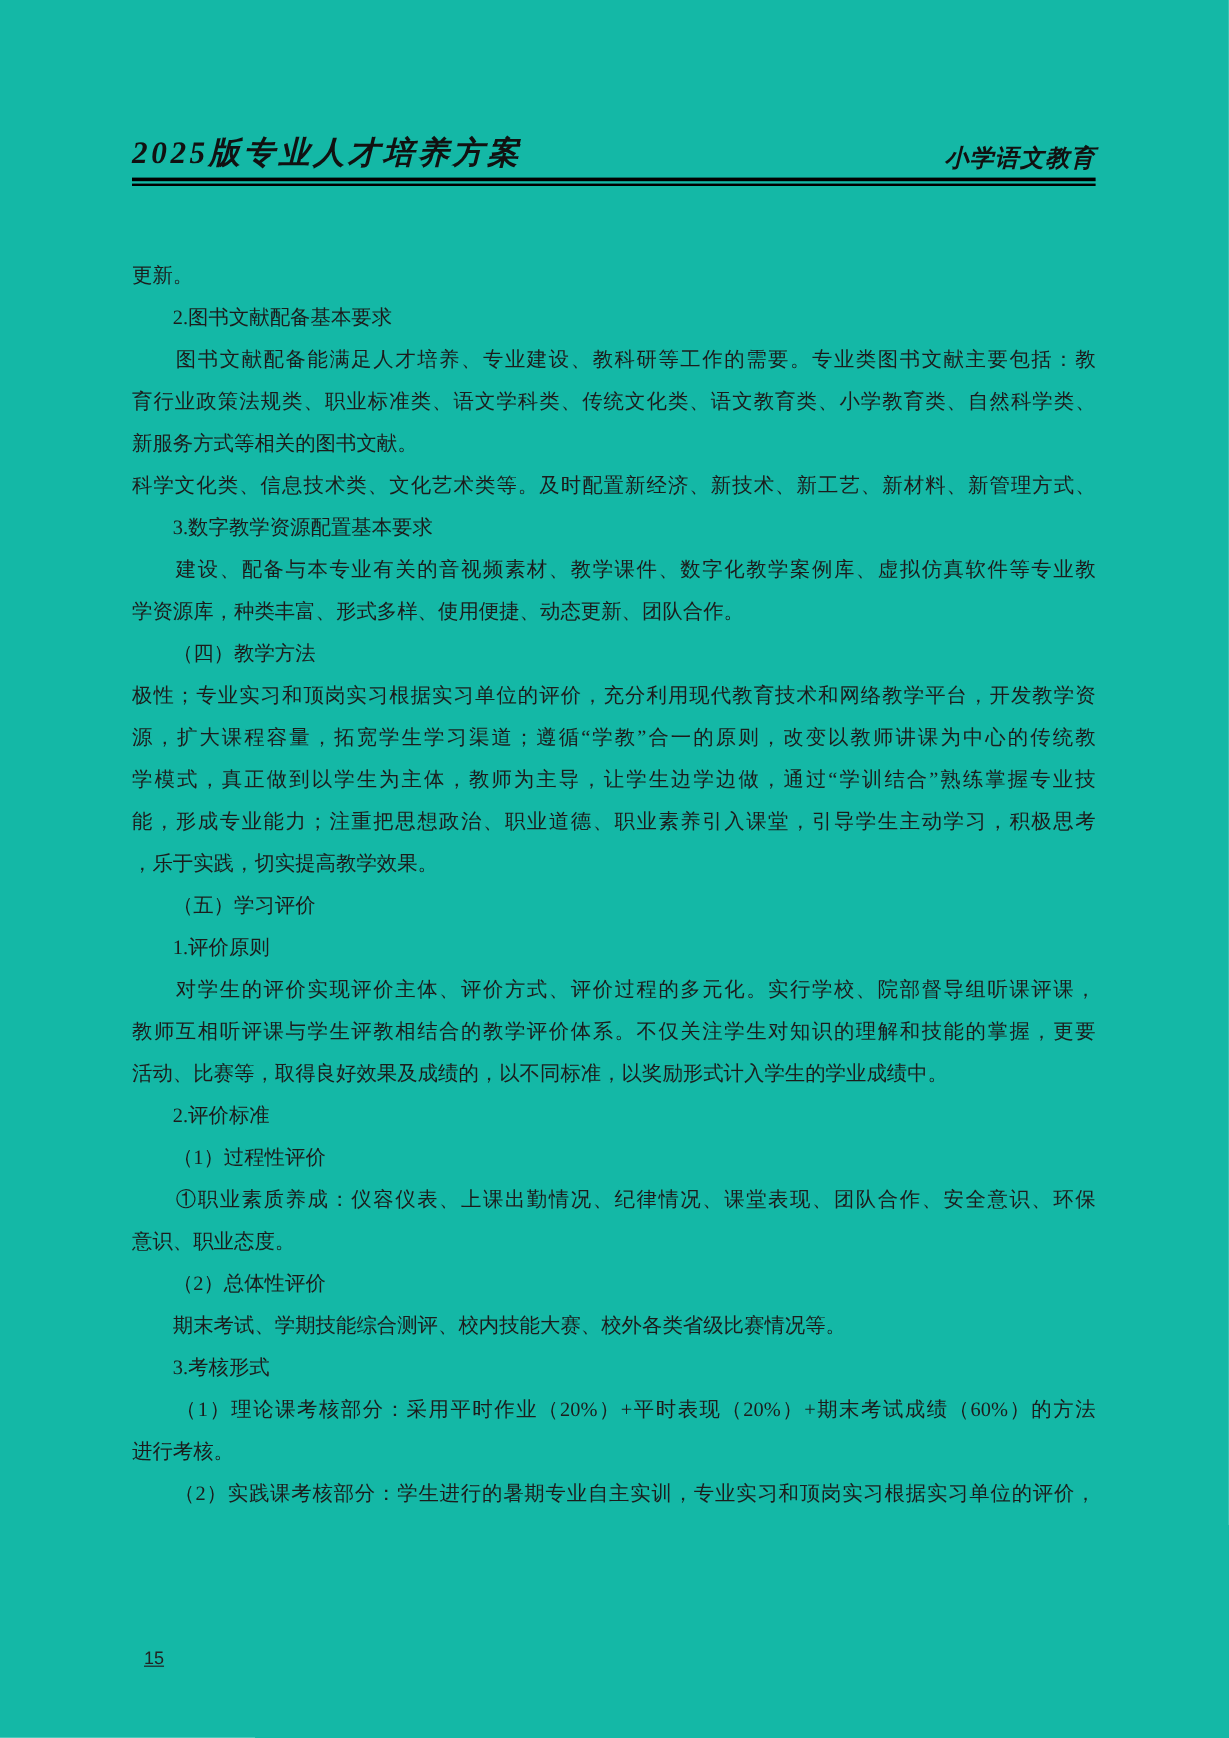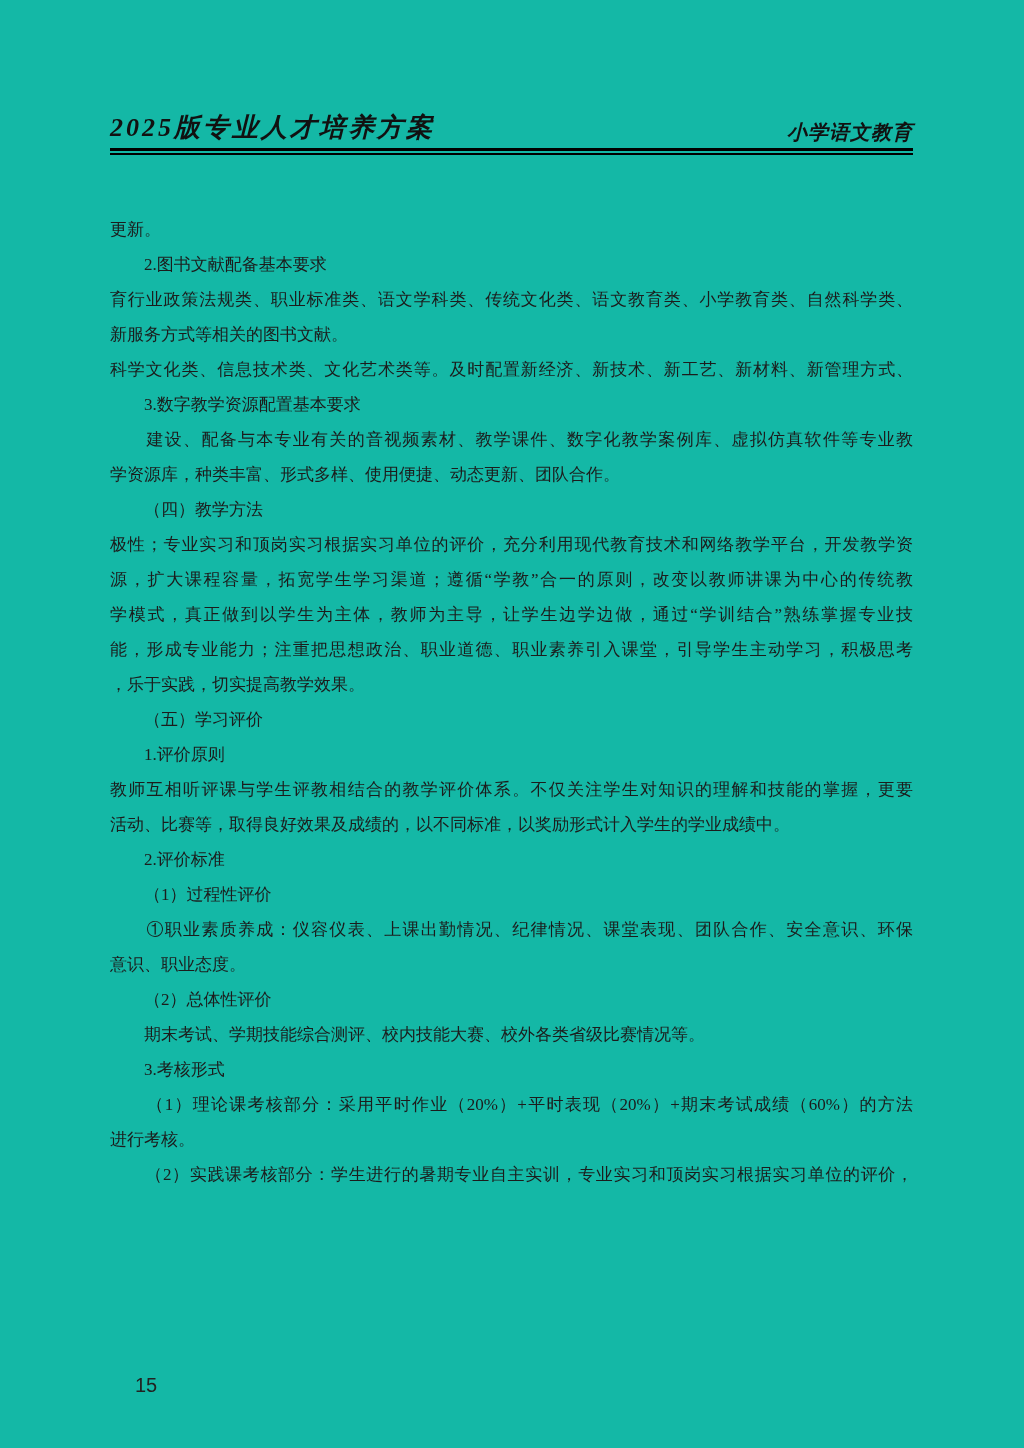--- a/index.html
+++ b/index.html
@@ -76,58 +76,61 @@
     height: 35px;
     overflow: visible;
   }
   .ln.j {
     text-align: justify;
     text-align-last: justify;
   }
   
   .page-number {
     position: absolute;
-    left: 135px;
+    left: 120px;
     top: 1374px;
     font-family: "Liberation Sans", "DejaVu Sans", sans-serif;
-    font-size: 20px;
+    font-size: 15px;
     color: #222222;
+    text-decoration: underline;
   }
 </style>
 </head>
 <body>
 
 <div class="page">
 
   <div class="header">
     <div class="header-titles">
       <span class="header-title-left">2025版专业人才培养方案</span>
       <span class="header-title-right">小学语文教育</span>
     </div>
     <div class="header-rule-top"></div>
     <div class="header-rule-bottom"></div>
   </div>
 
   <div class="doc-body">
     <div class="ln">更新。</div>
     <div class="ln">　　2.图书文献配备基本要求</div>
+    <div class="ln j">　　图书文献配备能满足人才培养、专业建设、教科研等工作的需要。专业类图书文献主要包括：教</div>
     <div class="ln j">育行业政策法规类、职业标准类、语文学科类、传统文化类、语文教育类、小学教育类、自然科学类、</div>
     <div class="ln">新服务方式等相关的图书文献。</div>
     <div class="ln j">科学文化类、信息技术类、文化艺术类等。及时配置新经济、新技术、新工艺、新材料、新管理方式、</div>
     <div class="ln">　　3.数字教学资源配置基本要求</div>
     <div class="ln j">　　建设、配备与本专业有关的音视频素材、教学课件、数字化教学案例库、虚拟仿真软件等专业教</div>
     <div class="ln">学资源库，种类丰富、形式多样、使用便捷、动态更新、团队合作。</div>
     <div class="ln">　　（四）教学方法</div>
     <div class="ln j">极性；专业实习和顶岗实习根据实习单位的评价，充分利用现代教育技术和网络教学平台，开发教学资</div>
     <div class="ln j">源，扩大课程容量，拓宽学生学习渠道；遵循“学教”合一的原则，改变以教师讲课为中心的传统教</div>
     <div class="ln j">学模式，真正做到以学生为主体，教师为主导，让学生边学边做，通过“学训结合”熟练掌握专业技</div>
     <div class="ln j">能，形成专业能力；注重把思想政治、职业道德、职业素养引入课堂，引导学生主动学习，积极思考</div>
     <div class="ln">，乐于实践，切实提高教学效果。</div>
     <div class="ln">　　（五）学习评价</div>
     <div class="ln">　　1.评价原则</div>
+    <div class="ln j">　　对学生的评价实现评价主体、评价方式、评价过程的多元化。实行学校、院部督导组听课评课，</div>
     <div class="ln j">教师互相听评课与学生评教相结合的教学评价体系。不仅关注学生对知识的理解和技能的掌握，更要</div>
     <div class="ln">活动、比赛等，取得良好效果及成绩的，以不同标准，以奖励形式计入学生的学业成绩中。</div>
     <div class="ln">　　2.评价标准</div>
     <div class="ln">　　（1）过程性评价</div>
     <div class="ln j">　　①职业素质养成：仪容仪表、上课出勤情况、纪律情况、课堂表现、团队合作、安全意识、环保</div>
     <div class="ln">意识、职业态度。</div>
     <div class="ln">　　（2）总体性评价</div>
     <div class="ln">　　期末考试、学期技能综合测评、校内技能大赛、校外各类省级比赛情况等。</div>
     <div class="ln">　　3.考核形式</div>
     <div class="ln j">　　（1）理论课考核部分：采用平时作业（20%）+平时表现（20%）+期末考试成绩（60%）的方法</div>

